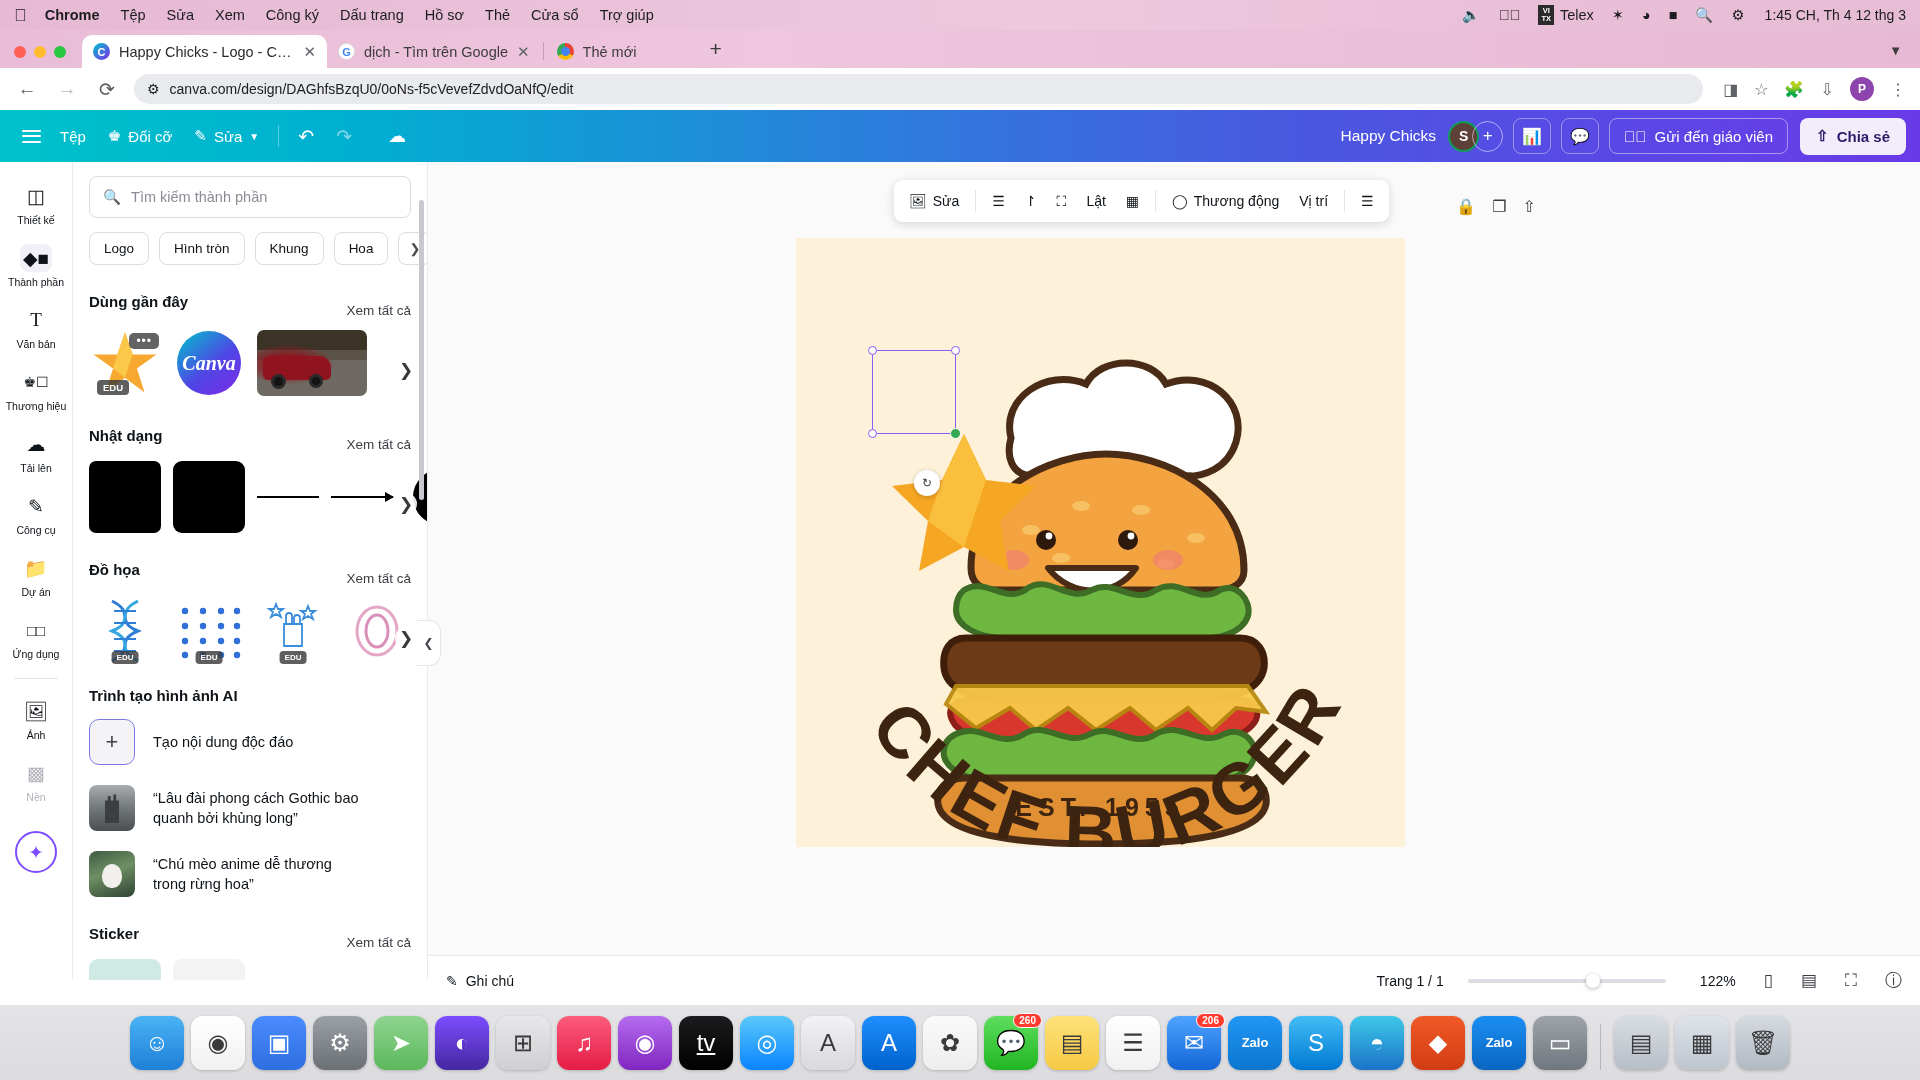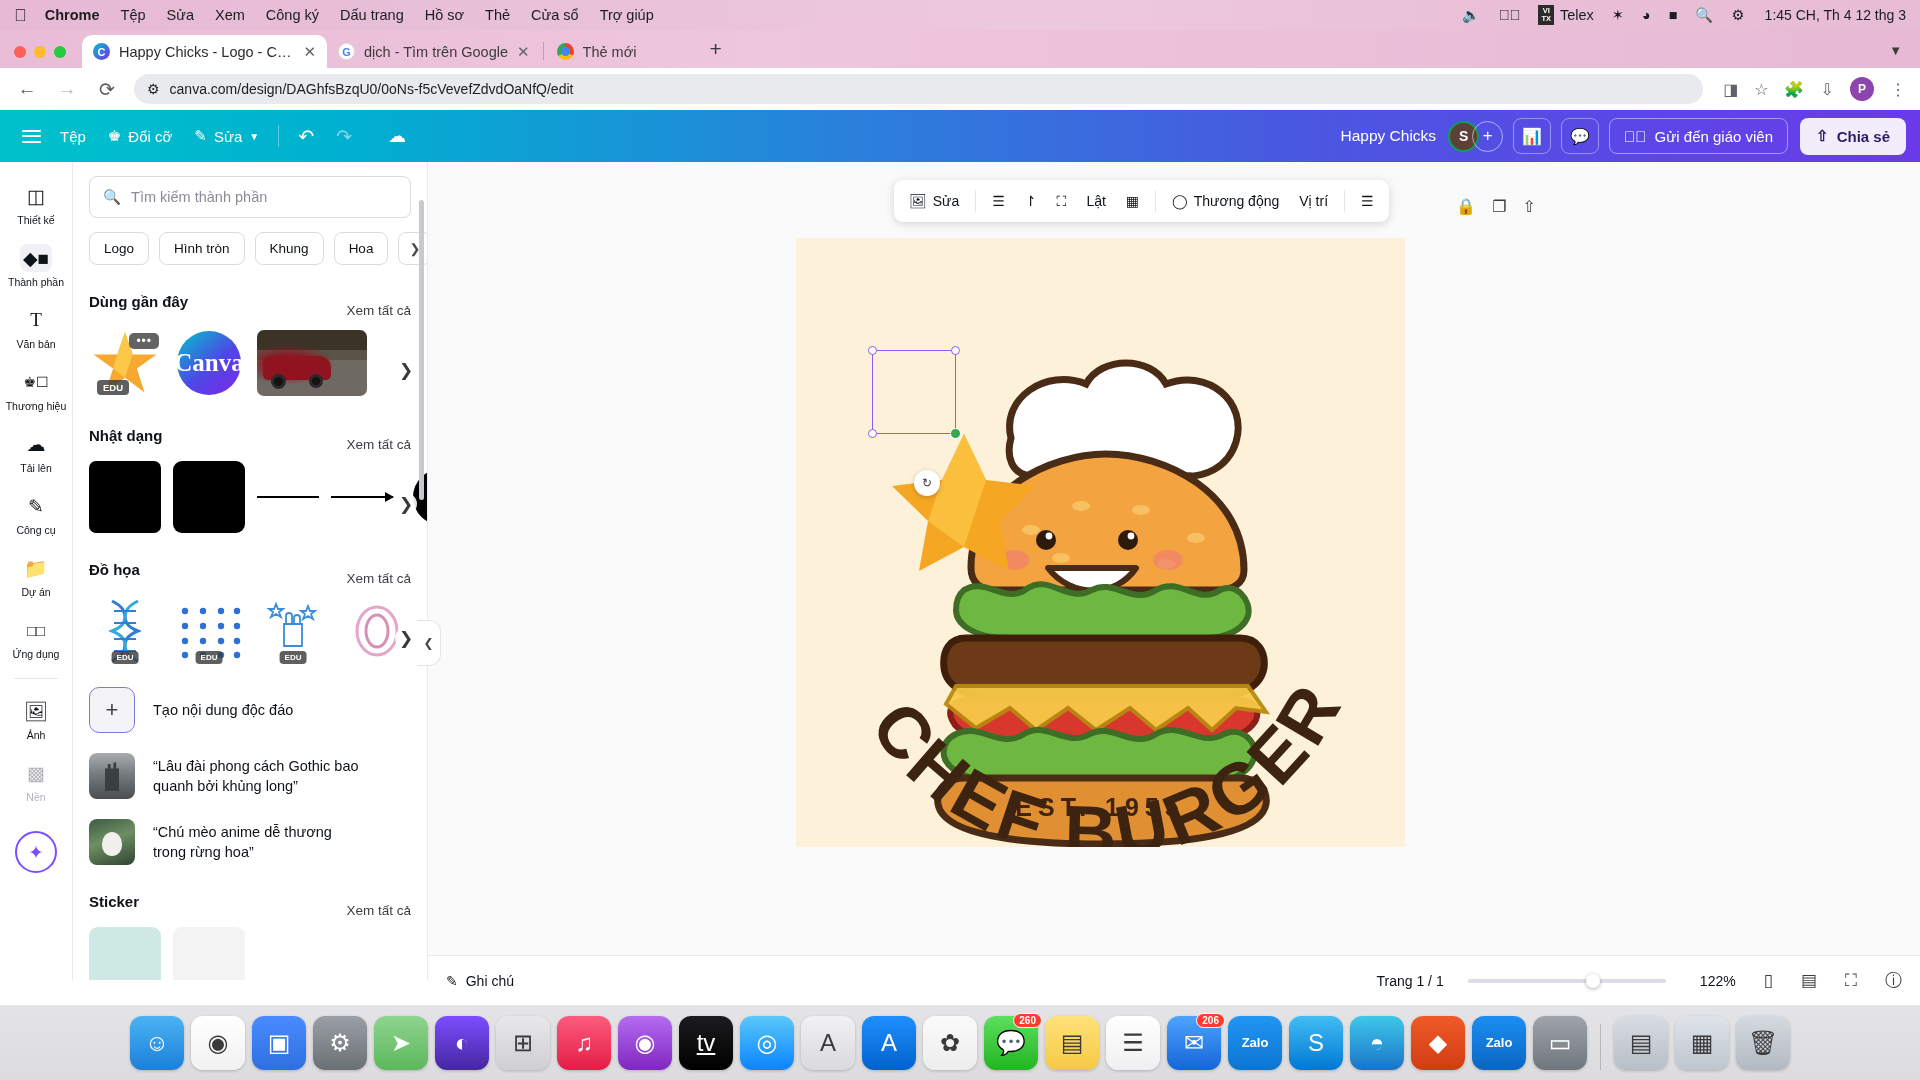--- a/index.html
+++ b/index.html
@@ -170,21 +170,21 @@
     color:#fff; border-radius:5px; font-size:12px; padding:1px 7px; letter-spacing:1px;
   }
   .badge-edu {
     position:absolute; bottom:4px; left:8px; background:rgba(60,60,60,.82);
     color:#fff; border-radius:4px; font-size:9.5px; padding:2px 6px; font-weight:bold;
   }
   .canva-circle {
     width:64px;height:64px;border-radius:50%;
     background:linear-gradient(140deg,#00c4cc 0%, #4f46e5 55%, #7d2ae8 100%);
     display:flex;align-items:center;justify-content:center;color:#fff;
-    font-family:"Liberation Serif",serif; font-size:25px; font-weight:bold;text-align:center;
+    font-family:"Liberation Serif",serif; font-style:italic; font-size:20px; font-weight:bold;text-align:center;
   }
   .car-img {
     width:100%;height:100%;
     background:
       radial-gradient(ellipse at 28% 52%, #8e1620 0 16%, rgba(142,22,32,0) 42%),
       linear-gradient(180deg,#3c3327 0 30%, #5c5348 30% 46%, #6e6a63 46% 100%);
   }
   .car-body{position:absolute;left:6px;top:26px;width:68px;height:24px;background:#8f141f;border-radius:7px 12px 5px 5px;}
   .car-w1{position:absolute;left:14px;top:44px;width:15px;height:15px;border-radius:50%;background:#131313;border:3px solid #2a2a2a;}
   .car-w2{position:absolute;left:52px;top:44px;width:14px;height:14px;border-radius:50%;background:#131313;border:3px solid #2a2a2a;}
@@ -589,20 +589,23 @@
         <div class="thumb graphic-thumb">
           <svg width="52" height="56" viewBox="0 0 52 56" aria-hidden="true">
             <ellipse cx="26" cy="28" rx="20" ry="24" fill="none" stroke="#e5a7c7" stroke-width="3"></ellipse>
             <ellipse cx="26" cy="28" rx="11" ry="16" fill="none" stroke="#d98fb8" stroke-width="3"></ellipse>
           </svg>
         </div>
       </div>
       <span class="arrow-next">❯</span>
     </div>
 
+    <div class="sec-head">
+      <span class="sec-title">Trình tạo hình ảnh AI</span>
+    </div>
     <div class="ai-row">
       <div class="ai-plus">+</div>
       <div class="ai-label">Tạo nội dung độc đáo</div>
     </div>
     <div class="ai-row">
       <div class="ai-thumb ai-castle"></div>
       <div class="ai-label" style="max-width:235px">“Lâu đài phong cách Gothic bao quanh bởi khủng long”</div>
     </div>
     <div class="ai-row">
       <div class="ai-thumb ai-cat"></div>

